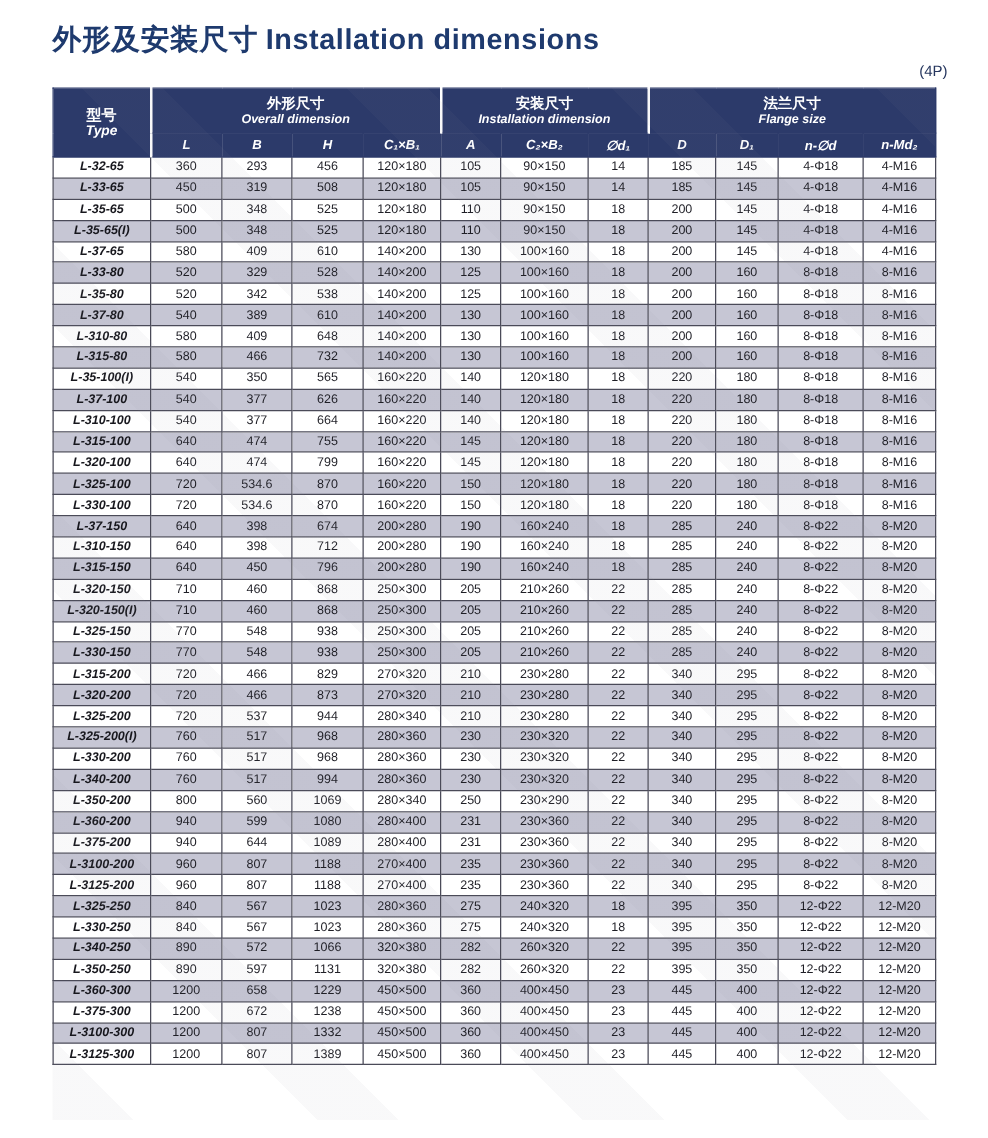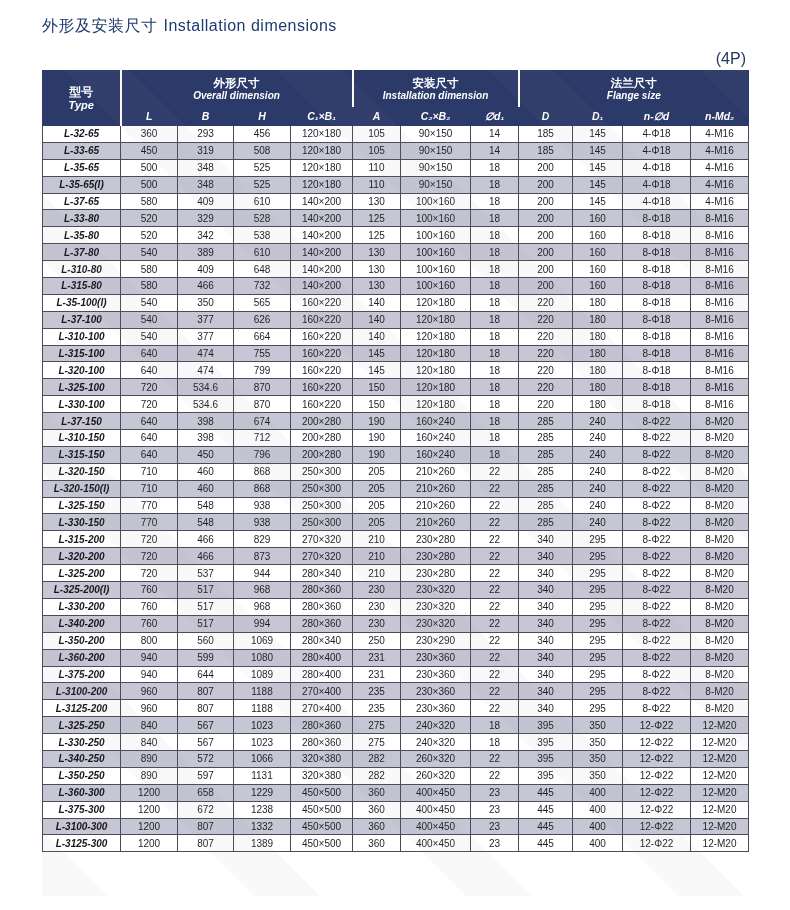--- a/index.html
+++ b/index.html
@@ -18,27 +18,27 @@
   .watermark {
     position:absolute; left:42px; top:70px; width:706px; height:826px;
     background:repeating-linear-gradient(45deg,
       rgba(140,140,155,0.055) 0 46px,
       rgba(255,255,255,0) 46px 150px);
     pointer-events:none;
     z-index:5;
   }
   .title {
     position:absolute; left:42px; top:16px;
-    font-size:16px; font-weight:normal; color:#1e3a6e;
+    font-size:23px; font-weight:bold; color:#1e3a6e;
     letter-spacing:0.5px; white-space:nowrap;
   }
   .title .en { margin-left:6px; }
   .corner-note {
-    position:absolute; right:44px; top:50px;
-    font-size:16px; color:#27375f; font-weight:normal;
+    position:absolute; right:32px; top:50px;
+    font-size:12px; color:#27375f; font-weight:normal;
   }
   table.dim {
     position:absolute; left:42px; top:70px;
     width:706px; table-layout:fixed;
     border-collapse:collapse;
     font-family:"Liberation Sans", sans-serif;
   }
   table.dim thead th {
     background:#2c3a6a; color:#ffffff;
     font-weight:bold; text-align:center; vertical-align:middle;

